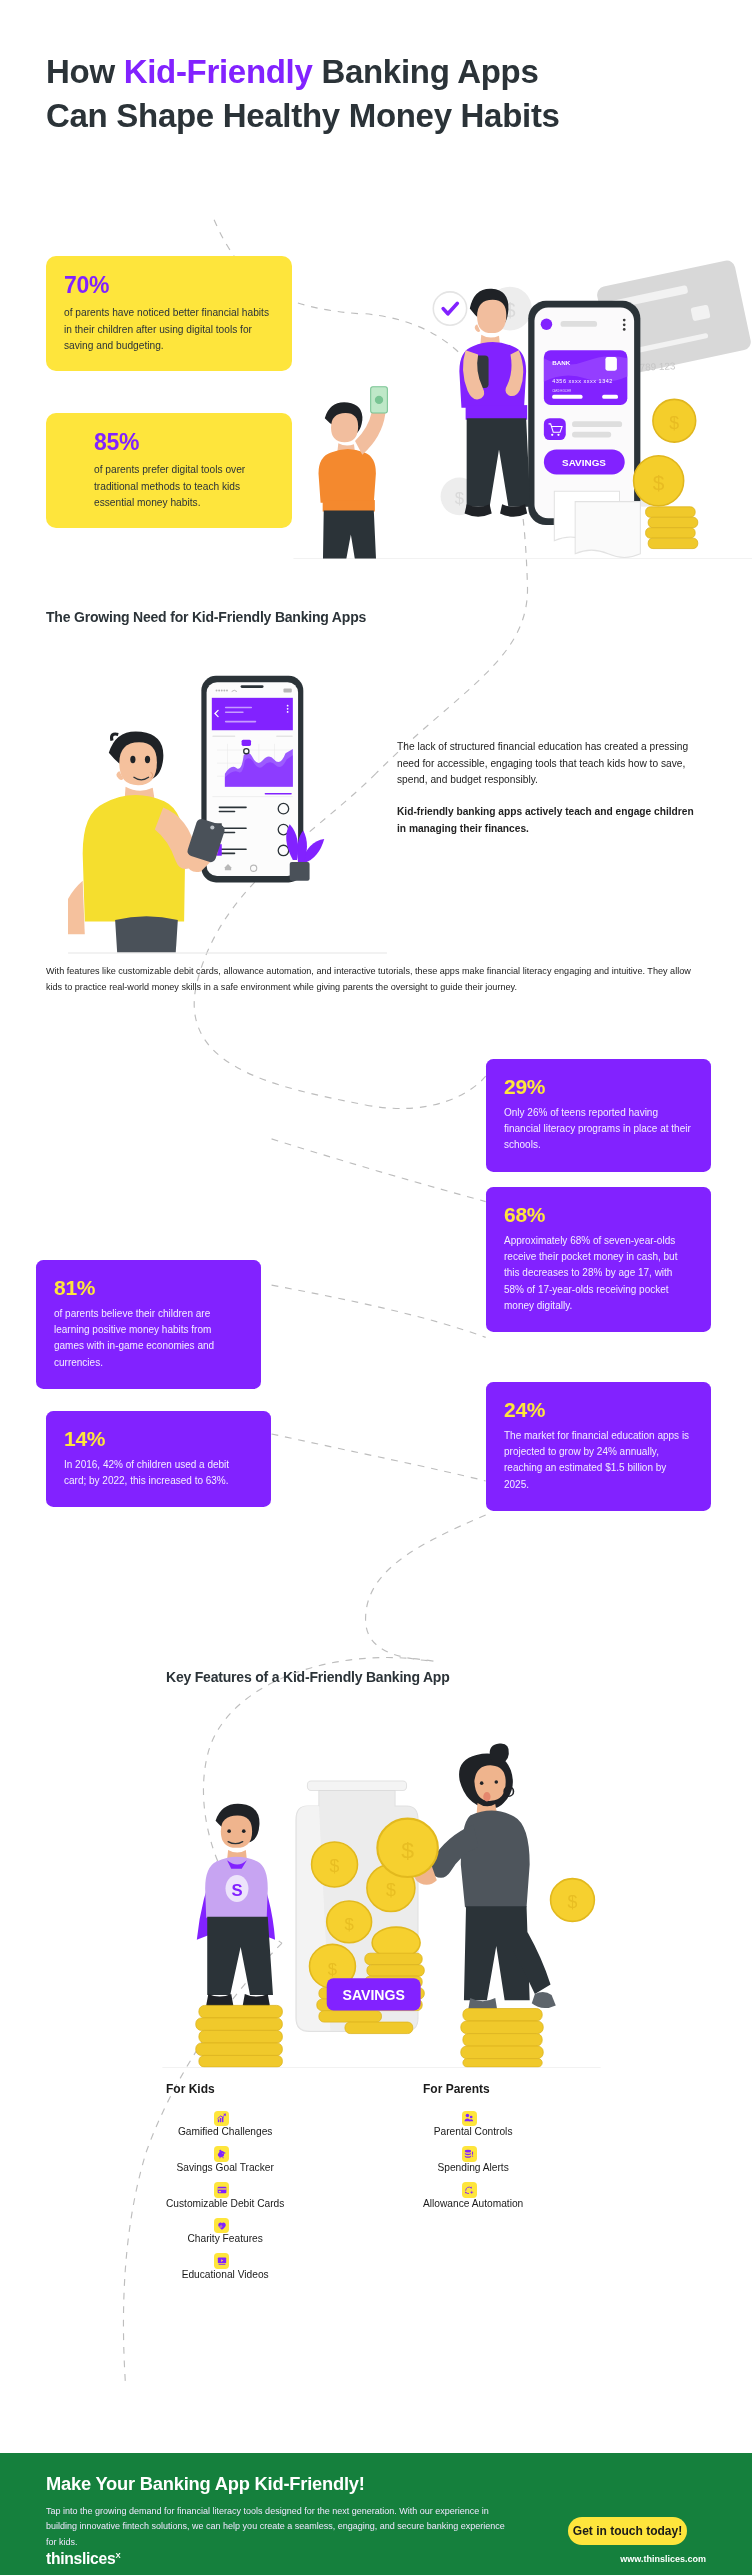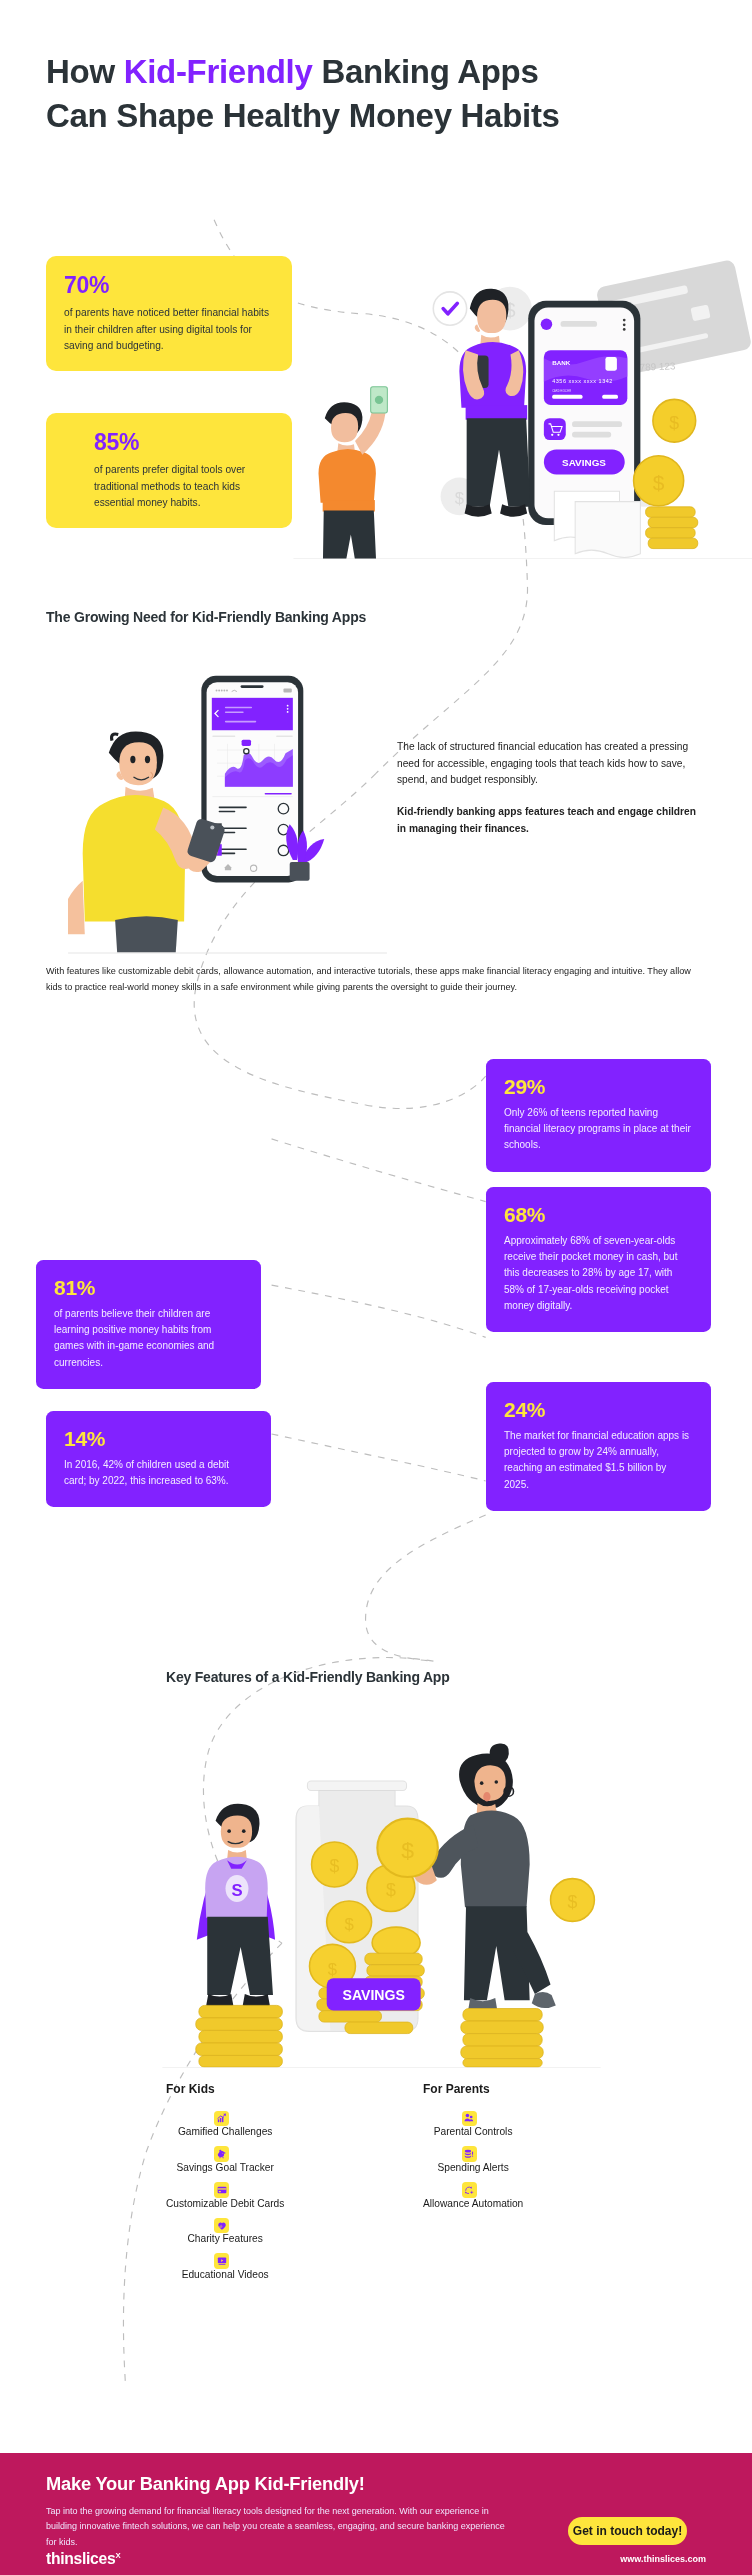--- a/index.html
+++ b/index.html
@@ -76,21 +76,21 @@
   .feat-ic {
     width: 15.7px; height: 15.7px; border-radius: 3.7px; background: #FEE53C;
     display: flex; align-items: center; justify-content: center; margin-right: 7.3px; flex: 0 0 15.7px;
   }
   .feat-ic svg { display:block; }
   .feat-lbl { font-size: 10.2px; color: #1a1a1a; white-space: nowrap; }
 
   
   .footer {
     position: absolute; left: 0; top: 2453px; width: 752px; height: 123px;
-    background: #be185d; z-index: 6;
+    background: #15803d; z-index: 6;
   }
   .footer-title {
     position: absolute; left: 46px; top: 20px; font-size: 18.3px; font-weight: 700; color: #fff;
     letter-spacing:-0.2px;
   }
   .footer-copy {
     position: absolute; left: 46px; top: 51px; width: 470px;
     font-size: 9px; line-height: 1.72; color: #F0E6FF;
   }
   .cta-btn {
@@ -321,21 +321,21 @@
     <path d="M182 290 q50 20 62 82 q8 26 -12 34 q-18 6 -26 -14 q-14 -40 -40 -60z" fill="#F5C19D"></path>
     <path d="M232 360 q24 -18 46 -4 q14 10 6 26 l-30 30 q-20 6 -30 -16z" fill="#F5C19D"></path>
     <rect x="236" y="316" width="56" height="74" rx="10" fill="#4A5159" transform="rotate(18 264 353)"></rect>
     <circle cx="276" cy="328" r="4" fill="#BFC4C9"></circle>
     <path d="M90 505 q60 -14 120 0 l-4 62 h-112z" fill="#4A5159"></path>
     <line x1="0" y1="568" x2="610" y2="568" stroke="#E6E6E6" stroke-width="2"></line>
   </svg>
 
   <div class="body-copy" id="copy-right">
     <span>The lack of structured financial education has created a pressing need for accessible, engaging tools that teach kids how to save, spend, and budget responsibly.</span>
-    <span class="bold">Kid-friendly banking apps features teach and engage children in managing their finances.</span>
+    <span class="bold">Kid-friendly banking apps actively teach and engage children in managing their finances.</span>
   </div>
 
   <div class="body-copy" id="copy-wide">With features like customizable debit cards, allowance automation, and interactive tutorials,  these apps make financial literacy engaging and intuitive. They allow kids to practice real-world  money skills in a safe environment while giving parents the oversight to guide their journey.</div>
 
   <div class="stat-purple" id="p81">
     <div class="num">81%</div>
     <div class="txt">of parents believe their children are learning positive money habits from games with in-game economies and currencies.</div>
   </div>
   <div class="stat-purple" id="p63">
     <div class="num">14%</div>

